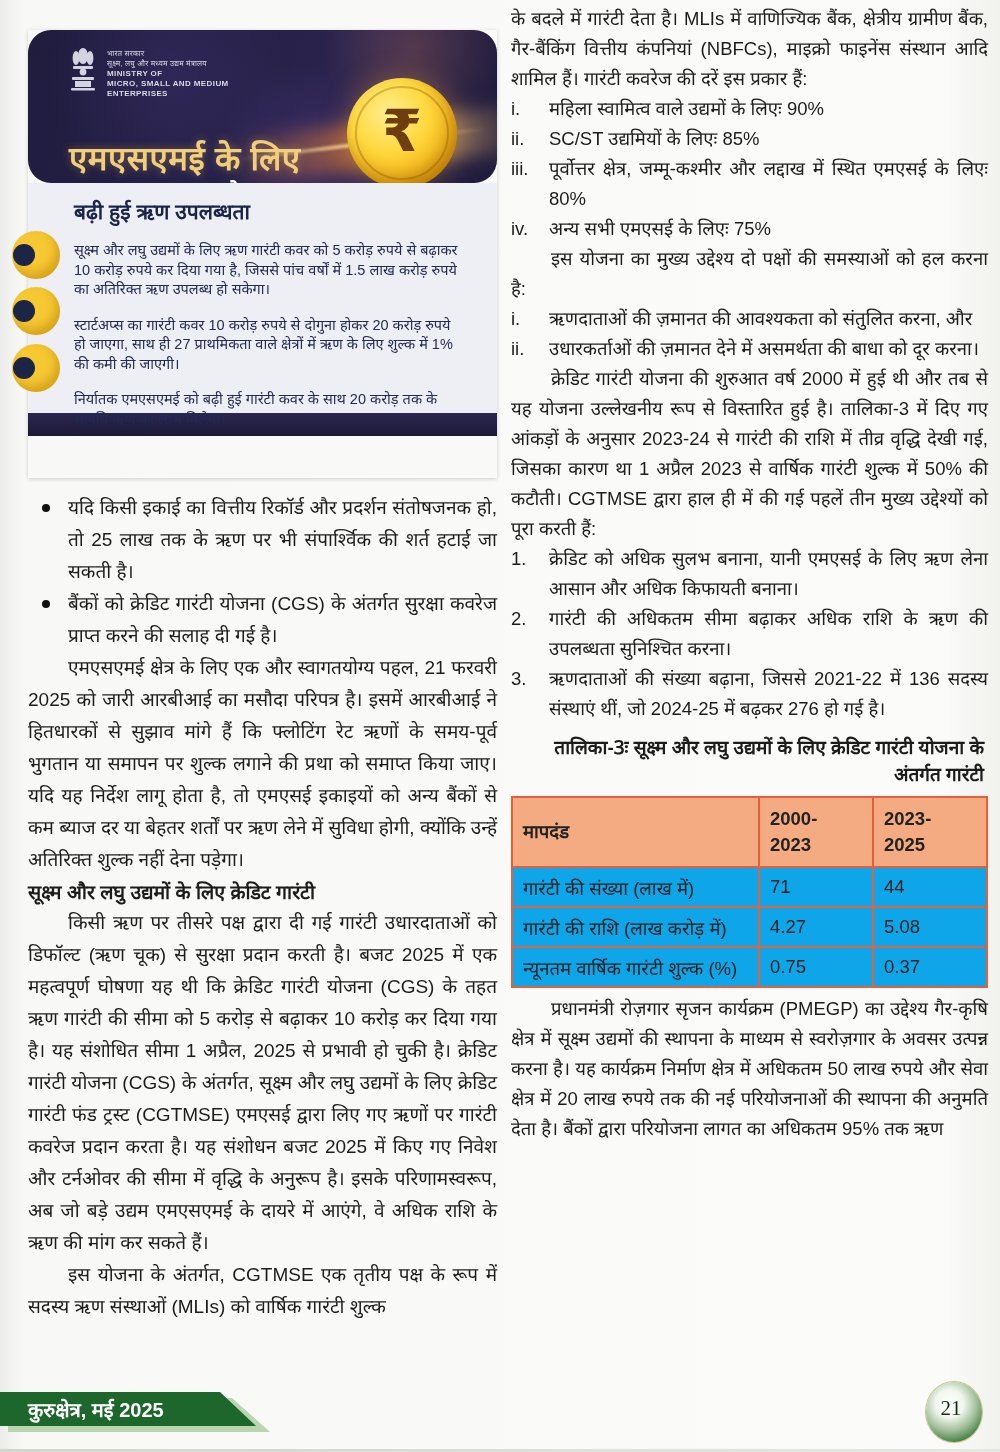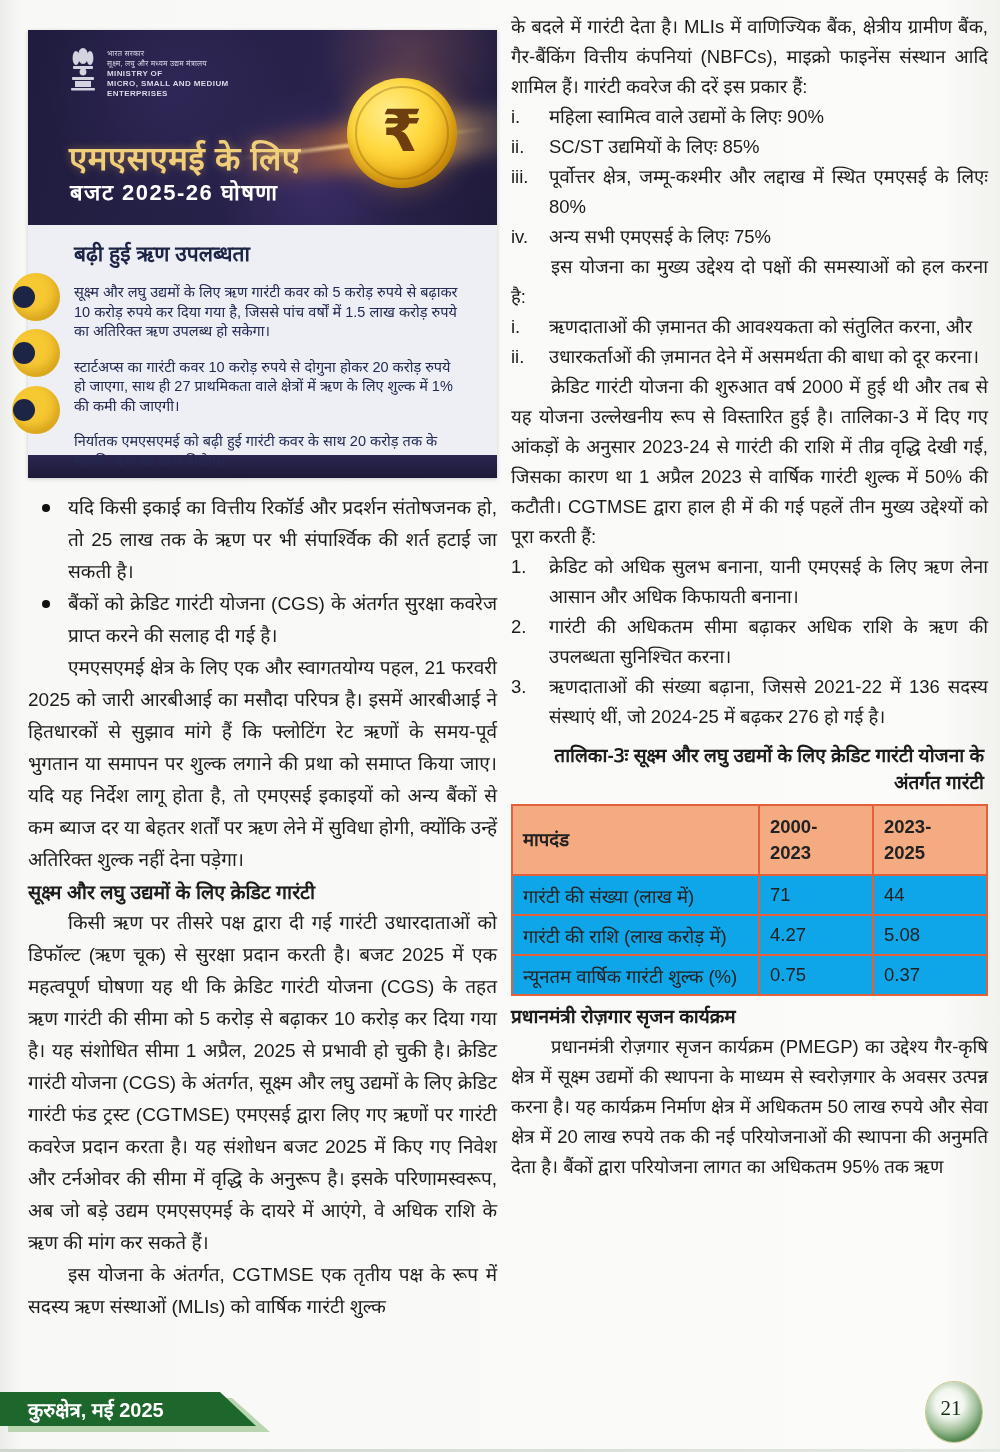--- a/index.html
+++ b/index.html
@@ -4,30 +4,30 @@
 <style>
   html,body{margin:0;padding:0;}
   body{
     width:1000px;height:1452px;position:relative;overflow:hidden;
     background:linear-gradient(90deg,#ececea 0px,#f8f8f6 22px,#fbfbf9 94%,#f1f1ee 100%);
     font-family:"Liberation Sans","DejaVu Sans",sans-serif;
     color:#1c1c1c;
   }
   .columns{display:flex;padding:0 12px 0 28px;gap:14px;}
   .col-left{width:469px;flex:none;padding-top:30px;}
-  .col-right{width:477px;flex:none;padding-top:12px;}
+  .col-right{width:477px;flex:none;padding-top:4px;}
 
   
   .info-card{width:469px;height:448px;position:relative;box-shadow:0 1px 4px rgba(0,0,0,.18);margin-bottom:14px;}
-  .info-top{height:195px;position:relative;overflow:hidden;
+  .info-top{height:153px;position:relative;overflow:hidden;
     background:
       radial-gradient(circle at 82% 12%, rgba(255,150,90,.20), transparent 22%),
       radial-gradient(circle at 60% 80%, rgba(120,80,200,.18), transparent 30%),
       radial-gradient(circle at 30% 30%, rgba(90,70,160,.20), transparent 35%),
-      linear-gradient(105deg,#201c3e 0%,#262148 45%,#2c244f 70%,#1f1b3b 100%);}
+      linear-gradient(105deg,#201c3e 0%,#262148 45%,#2c244f 70%,#1f1b3b 100%); border-radius: 23px;}
   .info-top .streak{position:absolute;right:-30px;top:92px;width:300px;height:46px;
     background:linear-gradient(90deg,transparent,rgba(255,140,40,.55) 45%,rgba(255,200,120,.75) 60%,transparent);
     filter:blur(9px);transform:rotate(-7deg);}
   .info-top .streak2{position:absolute;right:10px;top:112px;width:250px;height:4px;
     background:linear-gradient(90deg,transparent,rgba(255,220,150,.9),transparent);
     transform:rotate(-7deg);filter:blur(1px);}
   .ministry{position:absolute;left:40px;top:16px;display:flex;gap:9px;align-items:flex-start;}
   .emblem{width:30px;height:50px;opacity:.92;}
   .ministry-text{padding-top:3px;}
   .m-line{color:#d8d8e6;font-size:7.5px;line-height:10px;letter-spacing:.2px;}
@@ -224,21 +224,20 @@
           <td>5.08</td>
         </tr>
         <tr>
           <td>न्यूनतम वार्षिक गारंटी शुल्क (%)</td>
           <td>0.75</td>
           <td>0.37</td>
         </tr>
       </tbody>
     </table>
 
-    <div class="body-heading">प्रधानमंत्री रोज़गार सृजन कार्यक्रम</div>
     <p class="para indent">प्रधानमंत्री रोज़गार सृजन कार्यक्रम (PMEGP) का उद्देश्य गैर-कृषि क्षेत्र में सूक्ष्म उद्यमों की स्थापना के माध्यम से स्वरोज़गार के अवसर उत्पन्न करना है। यह कार्यक्रम निर्माण क्षेत्र में अधिकतम 50 लाख रुपये और सेवा क्षेत्र में 20 लाख रुपये तक की नई परियोजनाओं की स्थापना की अनुमति देता है। बैंकों द्वारा परियोजना लागत का अधिकतम 95% तक ऋण</p>
   </div>
 </div>
 
 <div class="ribbon-under"></div>
 <div class="footer-ribbon">
   <span>कुरुक्षेत्र, मई 2025</span>
 </div>
 <div class="page-num">
   <span>21</span>

